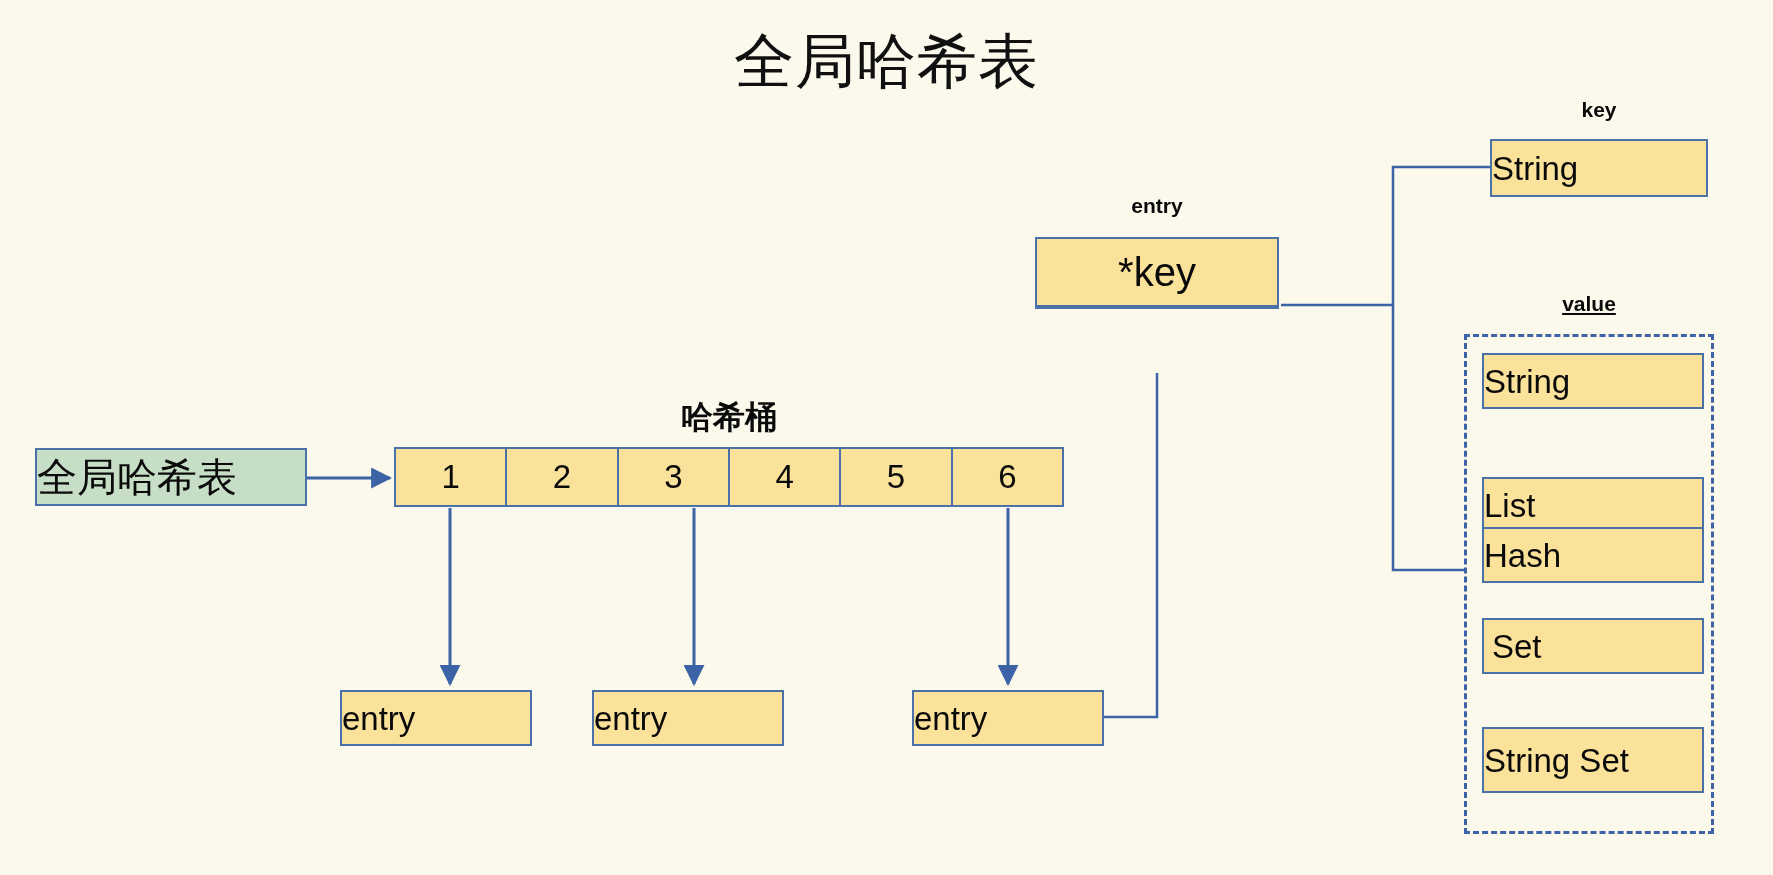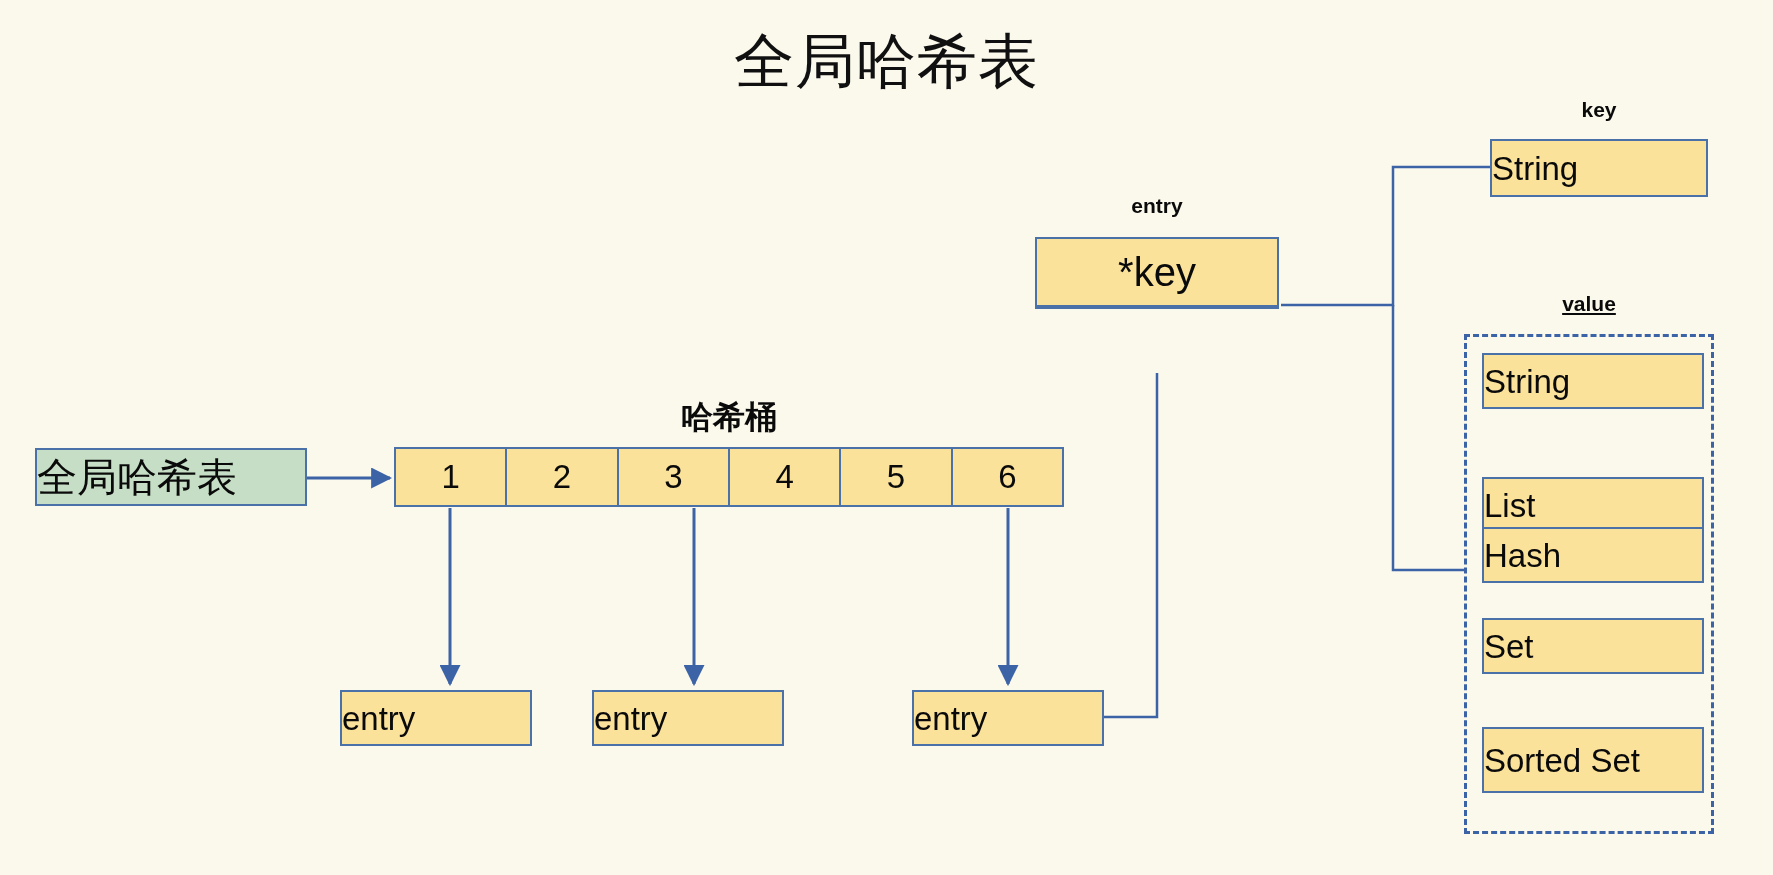--- a/index.html
+++ b/index.html
@@ -205,20 +205,20 @@
 
   <div class="box value-item" style="top:353px;">
     <span>String</span>
   </div>
   <div class="box value-item" style="top:457px;margin-top:20px;">
     <span>List</span>
   </div>
   <div class="box value-item" style="top:527px;">
     <span>Hash</span>
   </div>
-  <div class="box value-item" style="top:618px;">
+  <div class="box value-item" style="top:618px;padding-left:8px;">
     <span>Set</span>
   </div>
   <div class="box value-item" style="top:727px; height:66px;">
-    <span>Sorted Set</span>
+    <span>String Set</span>
   </div>
 
 </div>
 
 </body></html>

